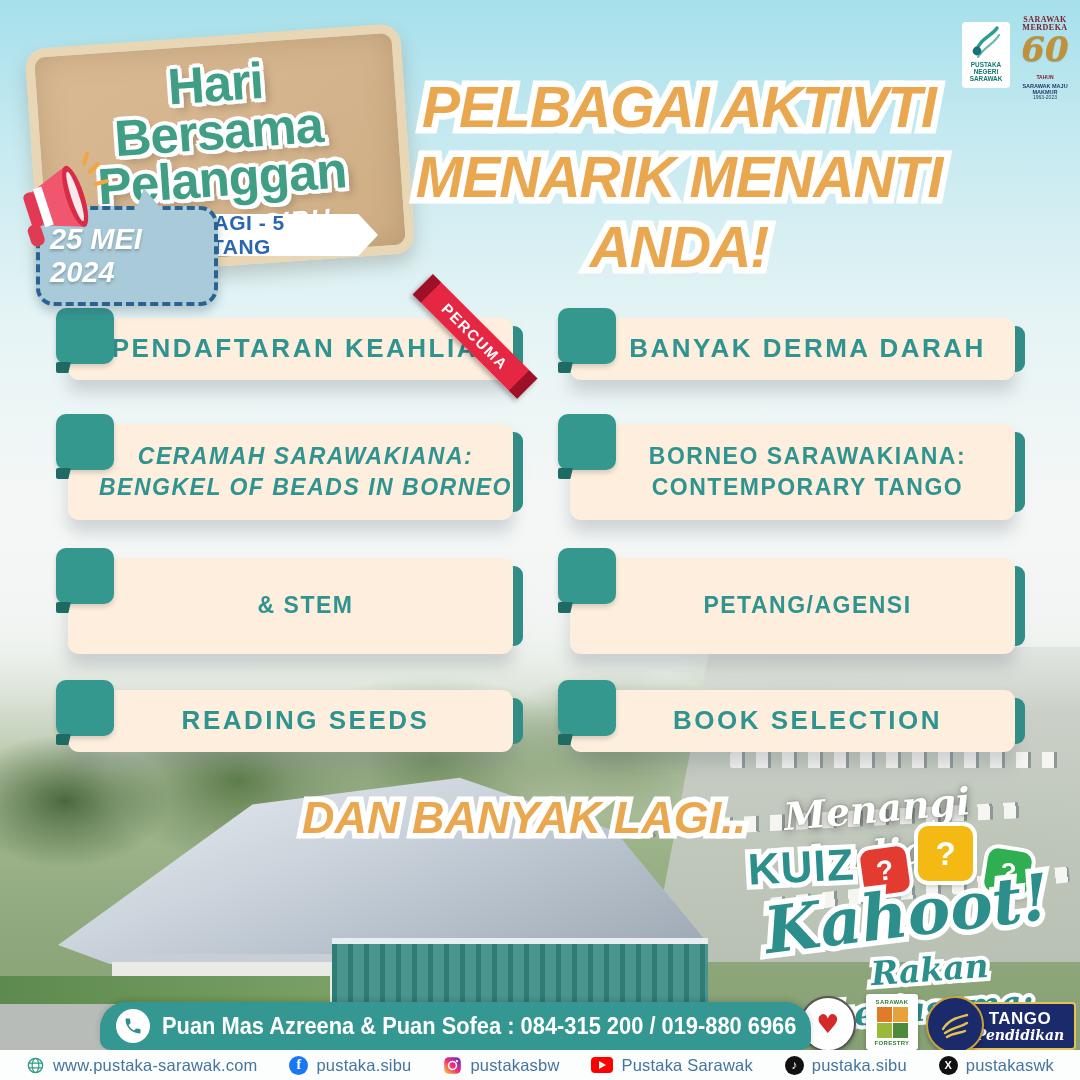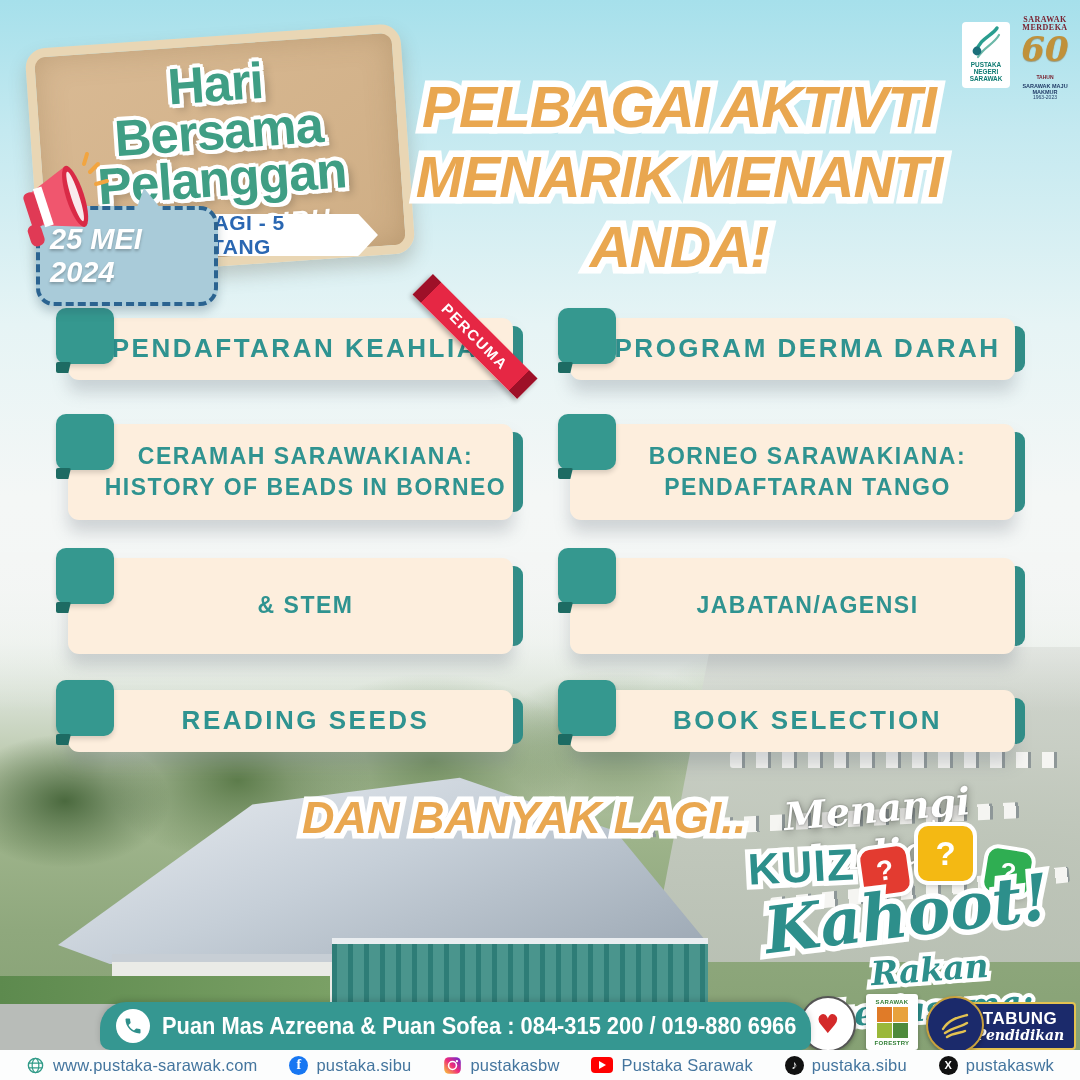--- a/index.html
+++ b/index.html
@@ -257,46 +257,46 @@
       <div class="percuma">PERCUMA</div>
     </div>
   </div>
   <div class="card" style="left:570px;top:318px;width:445px;height:62px;">
     <div class="bar"></div>
     <div class="body">
       <div class="note-icon">
           <div class="fold"></div>
         </div>
       <div class="lines">
-        <span>PROGRAM DERMA DARAH</span>
-      </div>
-    </div>
-  </div>
-
-  <div class="card two" style="left:68px;top:424px;width:445px;height:96px;">
+        <span>BANYAK DERMA DARAH</span>
+      </div>
+    </div>
+  </div>
+
+  <div class="card two" style="left:68px;top:424px;width:445px;height:96px;font-style:italic;">
     <div class="bar"></div>
     <div class="body">
       <div class="note-icon">
           <div class="fold"></div>
         </div>
       <div class="lines">
         <span>CERAMAH SARAWAKIANA:</span>
-        <span>HISTORY OF BEADS IN BORNEO</span>
+        <span>BENGKEL OF BEADS IN BORNEO</span>
       </div>
     </div>
   </div>
   <div class="card two" style="left:570px;top:424px;width:445px;height:96px;">
     <div class="bar"></div>
     <div class="body">
       <div class="note-icon">
           <div class="fold"></div>
         </div>
       <div class="lines">
         <span>BORNEO SARAWAKIANA:</span>
-        <span>PENDAFTARAN TANGO</span>
+        <span>CONTEMPORARY TANGO</span>
       </div>
     </div>
   </div>
 
   <div class="card two" style="left:68px;top:558px;width:445px;height:96px;">
     <div class="bar"></div>
     <div class="body">
       <div class="note-icon">
           <div class="fold"></div>
         </div>
@@ -305,21 +305,21 @@
       </div>
     </div>
   </div>
   <div class="card two" style="left:570px;top:558px;width:445px;height:96px;">
     <div class="bar"></div>
     <div class="body">
       <div class="note-icon">
           <div class="fold"></div>
         </div>
       <div class="lines">
-        <span>JABATAN/AGENSI</span>
+        <span>PETANG/AGENSI</span>
       </div>
     </div>
   </div>
 
   <div class="card" style="left:570px;top:690px;width:445px;height:62px;">
     <div class="bar"></div>
     <div class="body">
       <div class="note-icon">
           <div class="fold"></div>
         </div>
@@ -382,21 +382,21 @@
         <span class="c4"></span>
     </span>
     <span class="t">FORESTRY</span>
   </div>
   <div class="abs ptptn">
     <svg viewBox="0 0 40 40" width="40" height="40">
       <path d="M8 24 C14 14 24 12 32 10 M10 28 C18 22 26 22 32 18 M12 32 C18 28 26 28 30 26" stroke="#e3c251" stroke-width="2.4" fill="none" stroke-linecap="round"></path>
     </svg>
   </div>
   <div class="abs tabung">
-    <span class="t1">TABUNG</span>
+    <span class="t1">TANGO</span>
     <span class="t2 script">Pendidikan</span>
   </div>
 
   <div class="abs contact">
     <span class="phone-badge">
       <svg viewBox="0 0 24 24" width="20" height="20">
         <path fill="#2f8f8a" d="M6.6 10.8c1.4 2.8 3.8 5.1 6.6 6.6l2.2-2.2c.3-.3.7-.4 1-.2 1.1.4 2.3.6 3.6.6.6 0 1 .4 1 1V20c0 .6-.4 1-1 1C10.8 21 3 13.2 3 4c0-.6.4-1 1-1h3.5c.6 0 1 .4 1 1 0 1.2.2 2.4.6 3.6.1.3 0 .7-.2 1l-2.3 2.2z"></path>
       </svg>
     </span>
     <span class="txt">Puan Mas Azreena &amp; Puan Sofea : 084-315 200 / 019-880 6966</span>

